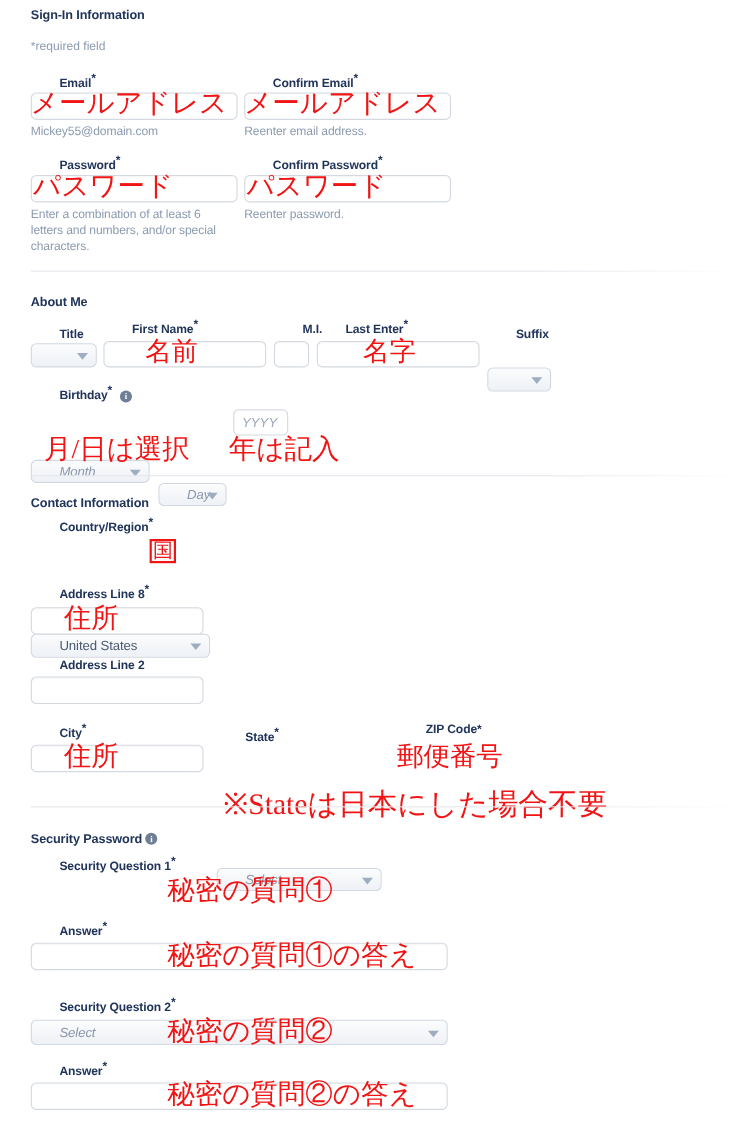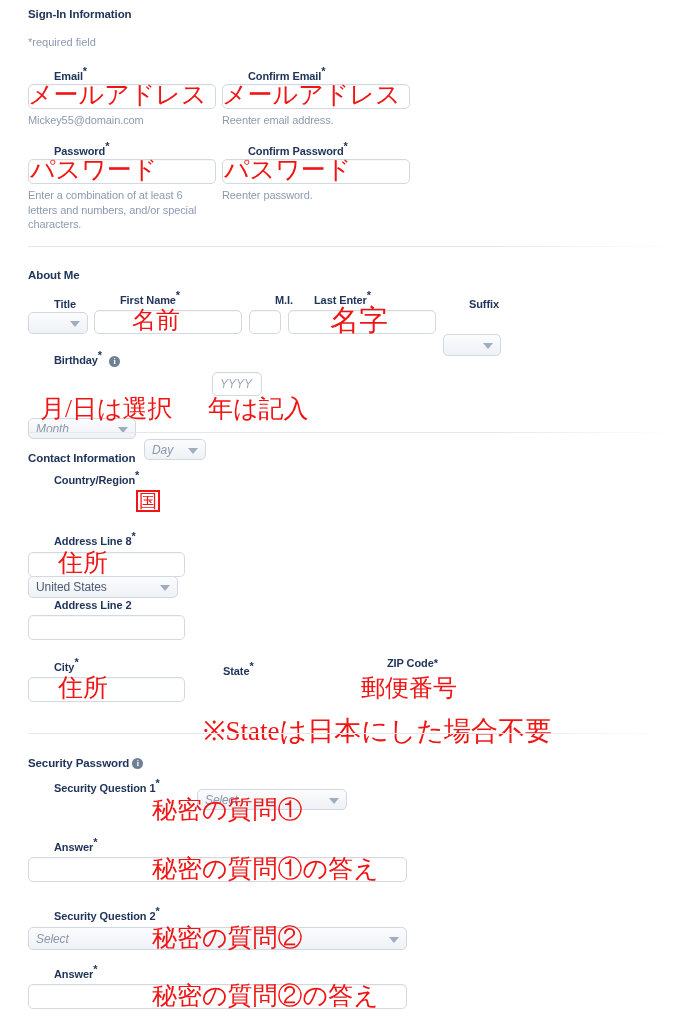--- a/index.html
+++ b/index.html
@@ -75,21 +75,21 @@
     box-sizing: border-box;
     background: linear-gradient(180deg, #fbfcfd 0%, #eef1f6 100%);
     border: 1px solid #d2d8e1;
     border-radius: 5px;
     position: relative;
     font-size: 12px;
     color: #8b98ab;
     font-style: italic;
     display: flex;
     align-items: center;
-    padding-left: 7px;
+    padding-left: 25px;
     letter-spacing: -0.1px;
   }
   .sel.plain { font-style: normal; color: #4a5a70; }
   .sel .caret {
     position: absolute;
     right: 7px;
     top: 50%;
     width: 0; height: 0;
     margin-top: -2px;
     border-left: 5.5px solid transparent;
@@ -186,21 +186,21 @@
 <input class="abs tinput" style="left: 94px; top: 310px; width: 148px; height: 24px;" value="">
 <div class="abs anno" style="left:132px; top:308px; font-size:24px; line-height:24px;">名前</div>
 
 <div class="abs field-label" style="left:249px; top:294px;">M.I.</div>
 <input class="abs tinput" style="left: 249px; top: 310px; width: 32px; height: 24px;" value="">
 
 <div class="abs field-label" style="left:288px; top:294px;">
   <span>Last Enter</span><span class="req">*</span>
 </div>
 <input class="abs tinput" style="left: 288px; top: 310px; width: 148px; height: 24px;" value="">
-<div class="abs anno" style="left:330px; top:308px; font-size:29px; line-height:24px;text-align:right;">名字</div>
+<div class="abs anno" style="left:330px; top:308px; font-size:24px; line-height:24px;text-align:right;">名字</div>
 
 <div class="abs field-label" style="left:443px; top:298px;">Suffix</div>
 <div class="abs sel" style="left:443px; top:312px; width:58px; height:22px;">
   <span></span>
   <span class="caret"></span>
 </div>
 
 <div class="abs field-label" style="left:28px; top:354px;">
   <span>Birthday</span><span class="req">*</span>
   <span class="info-icon" style="margin-left:4px;">i</span>
@@ -217,21 +217,21 @@
 <div class="abs anno" style="left:40px; top:396px; font-size:25px; line-height:25px;">月/日は選択</div>
 <div class="abs anno" style="left:208px; top:396px; font-size:25px; line-height:25px;">年は記入</div>
 
 <div class="abs divider" style="left:28px; top:432px; width:645px;"></div>
 
 <div class="abs section-title" style="left:28px; top:452px;">Contact Information</div>
 
 <div class="abs field-label" style="left:28px; top:474px;">
   <span>Country/Region</span><span class="req">*</span>
 </div>
-<div class="abs sel plain" style="left:28px; top:490px; width:150px; height:22px;">
+<div class="abs sel plain" style="left:28px; top:490px; width:163px; height:22px;">
   <span>United States</span>
   <span class="caret"></span>
 </div>
 <div class="abs anno-box" style="left:136px; top:490px; font-size:18px;">国</div>
 
 <div class="abs field-label" style="left:28px; top:535px;">
   <span>Address Line 8</span><span class="req">*</span>
 </div>
 <input class="abs tinput" style="left: 28px; top: 552px; width: 157px; height: 25px;" value="">
 <div class="abs anno" style="left:58px; top:550px; font-size:25px; line-height:25px;">住所</div>

